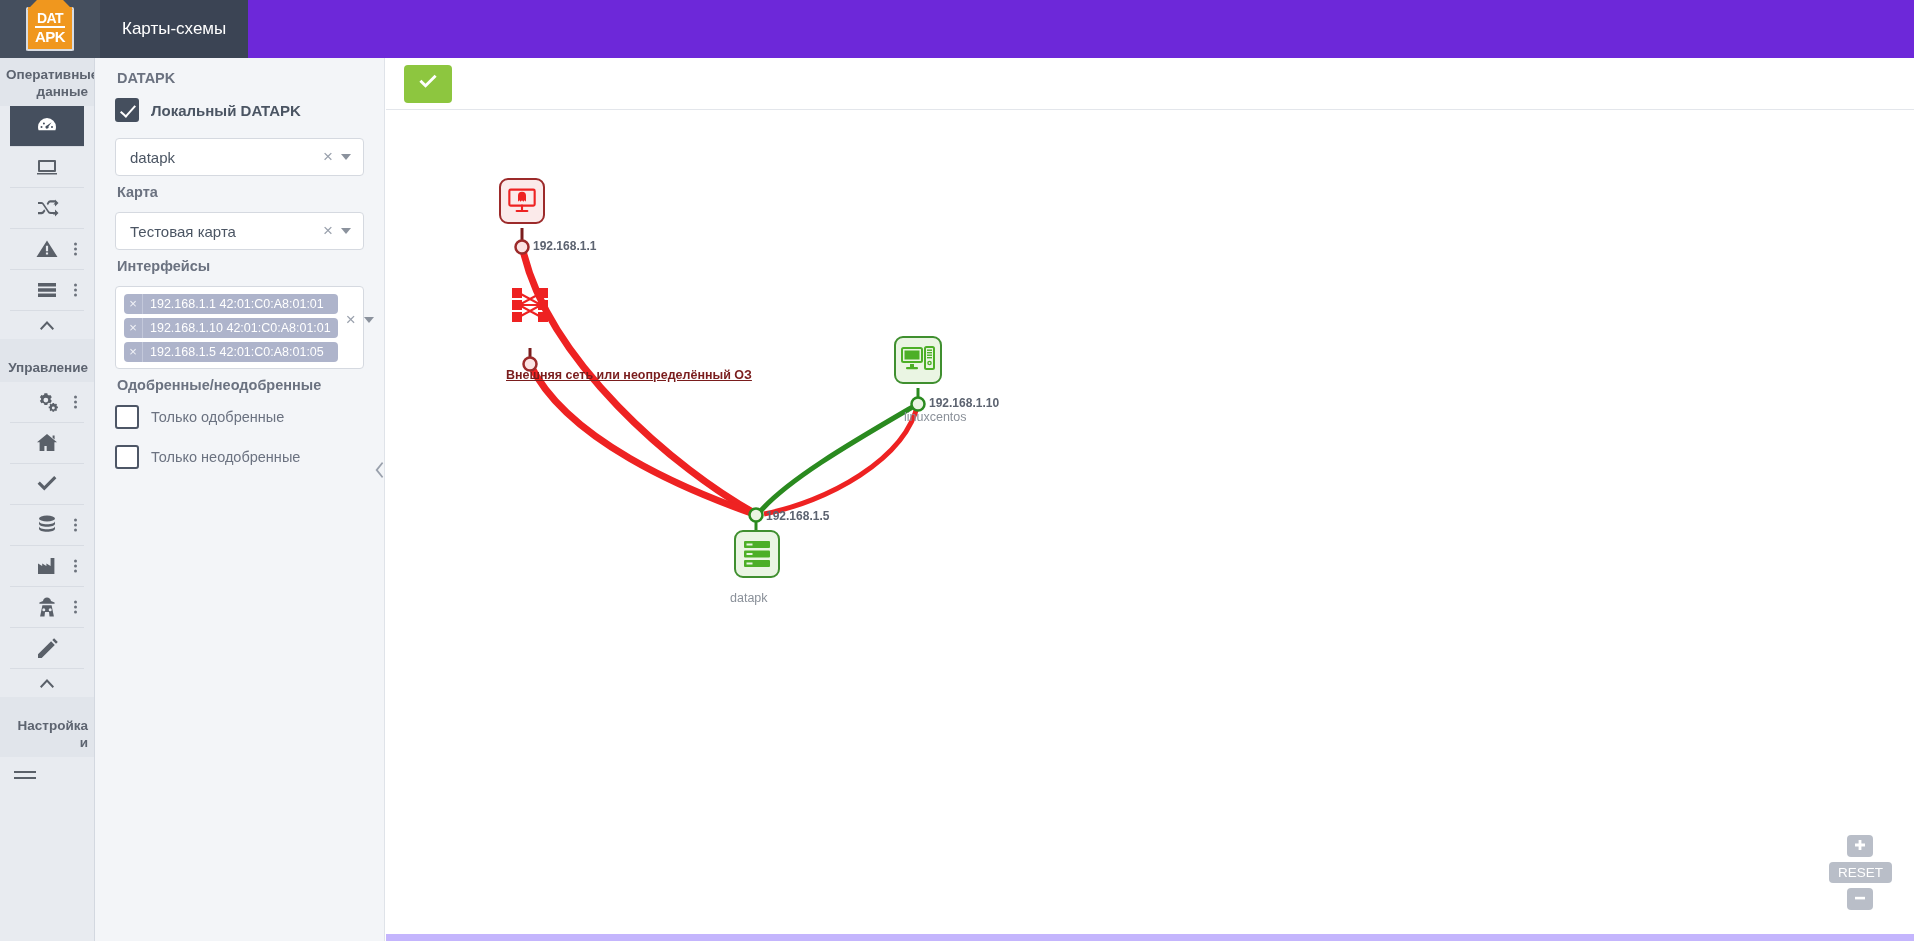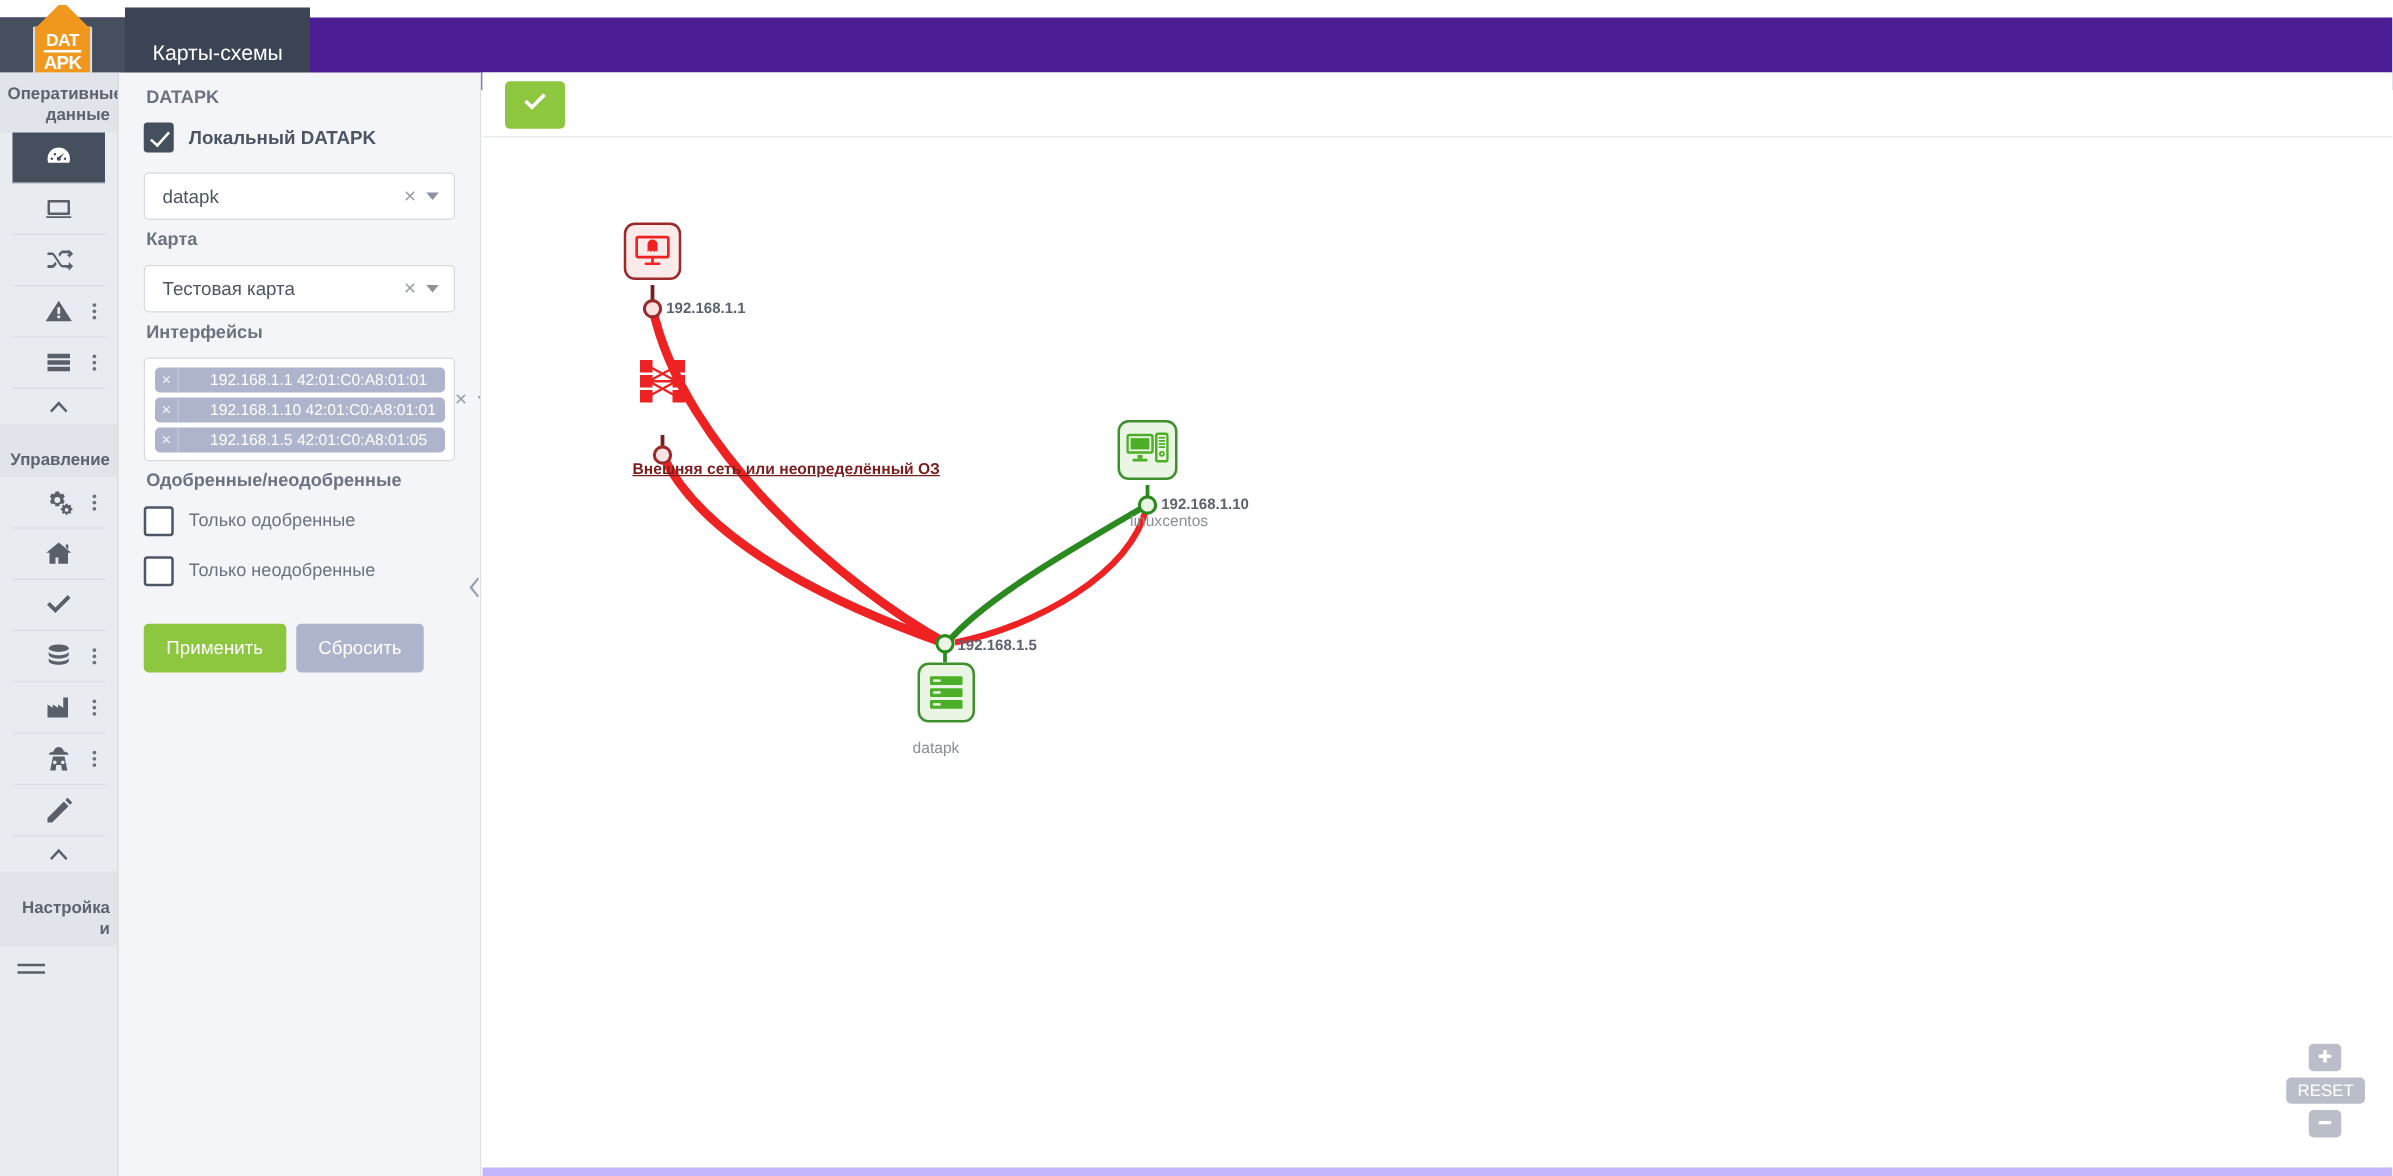--- a/index.html
+++ b/index.html
@@ -5,22 +5,22 @@
   * { box-sizing: border-box; margin: 0; padding: 0; }
   html, body {
     width: 1914px; height: 941px; overflow: hidden;
     font-family: "Liberation Sans", sans-serif;
     background: #ffffff;
   }
   #app { position: relative; width: 1914px; height: 941px; }
 
   
   .topbar {
-    position: absolute; top: 14px; left: 0; width: 1914px; height: 58px;
-    background: #4c1d95; display: flex; align-items: center;
+    position: absolute; top: 0; left: 0; width: 1914px; height: 58px;
+    background: #6d28d9; display: flex; align-items: center;
   }
   .logo-cell {
     width: 100px; height: 58px; display: flex; align-items: center; justify-content: center;
     background: #454f5e;
   }
   .logo {
     width: 48px; height: 44px; position: relative;
     border: 2px solid #d8dce2; border-top: none;
     border-radius: 2px;
     background: transparent;
@@ -129,21 +129,21 @@
   .chip {
     display:flex; align-items:center; background:#aeb4cb; border-radius:4px;
     height:20px; overflow:hidden; max-width:100%;
   }
   .chip-x {
     width:19px; text-align:center; color:#f2f3f7; font-size:13px; line-height:20px;
     border-right:1px solid #c3c8da; cursor:pointer; flex:none;
   }
   .chip-t {
     color:#ffffff; font-size:12.5px; padding:0 7px; white-space:nowrap;
-    overflow:hidden; text-overflow:clip;margin-left:18px;
+    overflow:hidden; text-overflow:clip;
   }
   .chipbox-ctrls { display:flex; align-items:center; padding-top:16px; }
 
   .btn-row { display:flex; gap:8px; margin-top: 30px; }
   .btn {
     border: none; border-radius: 4px; color:#ffffff; font-size:15px;
     padding: 11px 18px; cursor: pointer; font-family:"Liberation Sans", sans-serif;
   }
   .btn-apply { background:#8dc63f; }
   .btn-reset { background:#aeb4cb; }
@@ -435,24 +435,20 @@
     <div class="cb-row">
       <span class="cb"></span>
       <span class="cb-label norm">Только одобренные</span>
     </div>
 
     <div class="cb-row">
       <span class="cb"></span>
       <span class="cb-label norm">Только неодобренные</span>
     </div>
 
-    <div class="btn-row">
-      <button class="btn btn-apply">Применить</button>
-      <button class="btn btn-reset">Сбросить</button>
-    </div>
   </div>
 
   <div class="panel-handle">
     <svg width="10" height="18" viewBox="0 0 10 18">
         <path d="M8 1 1.5 9 8 17 9.2 15.8 3.9 9 9.2 2.2z"></path>
       </svg>
   </div>
 
   <div class="map-wrap">
 

